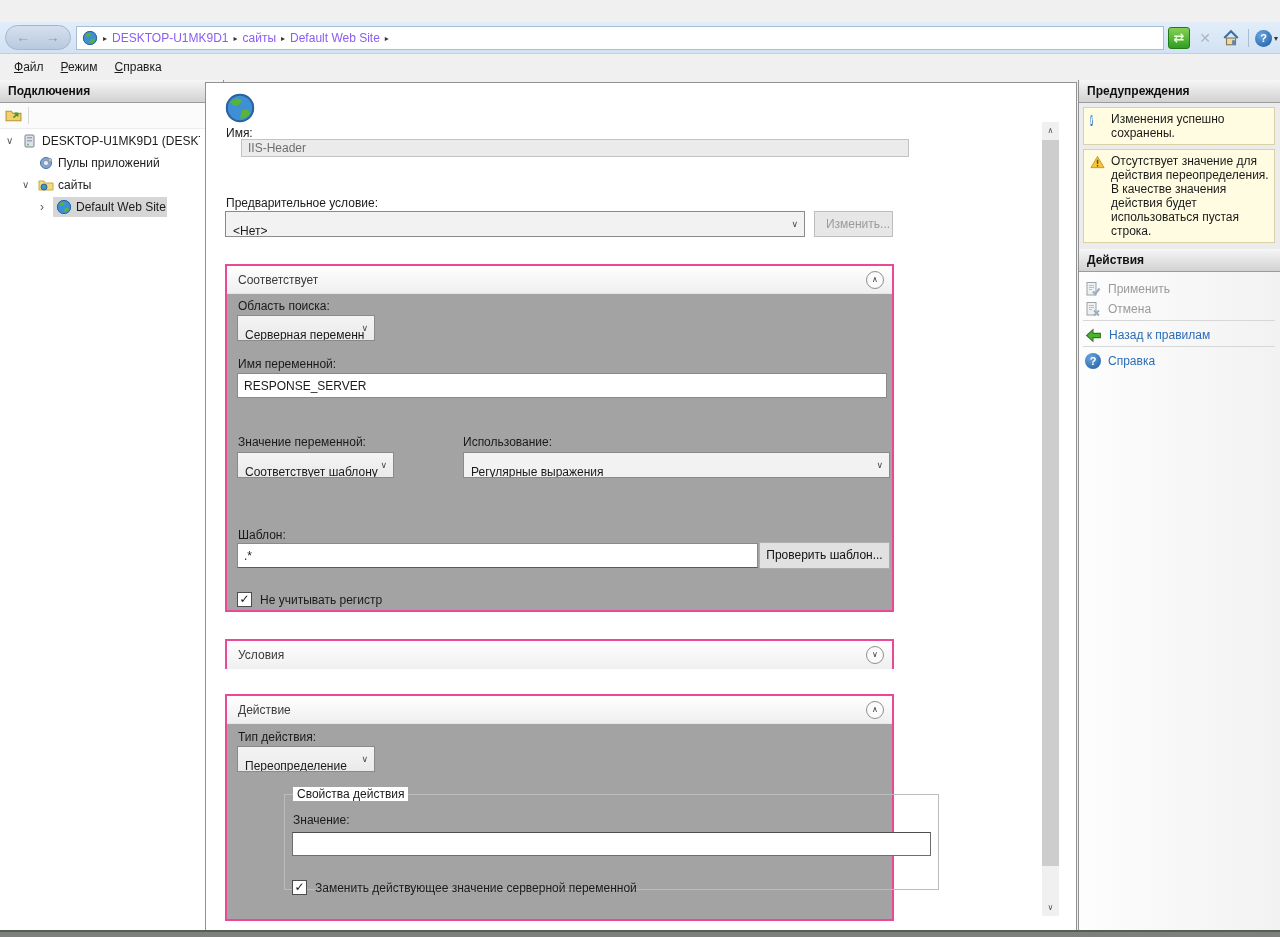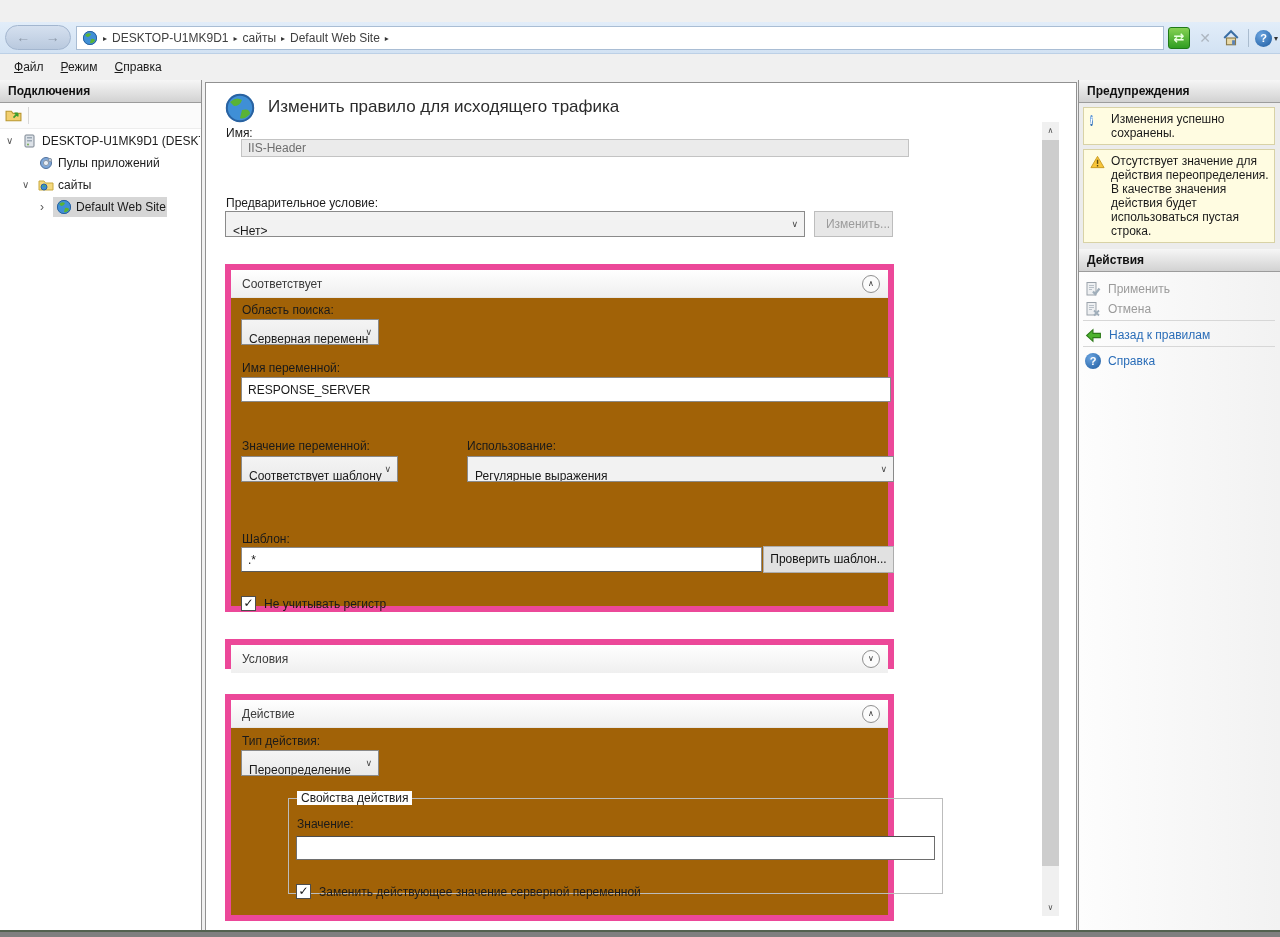--- a/index.html
+++ b/index.html
@@ -19,61 +19,61 @@
   .restore-glyph::before { content:""; position:absolute; right:0; top:0; width:8px; height:8px; border:1px solid #222; }
   .restore-glyph::after { content:""; position:absolute; left:0; bottom:0; width:8px; height:8px; border:1px solid #222; background:#fff; }
 
   
   .toolbar { position:absolute; left:0; top:22px; width:1280px; height:32px; background:linear-gradient(#e2edf9,#d2e2f3); border-bottom:1px solid #bcd0e6; }
   .nav-cloud { position:absolute; left:5px; top:3px; width:66px; height:25px; border-radius:13px; background:linear-gradient(#d5e0ef,#b9c9de); border:1px solid #a3b6cf; text-align:center; }
   .nav-btn { display:inline-block; width:26px; color:#8d99a9; font-size:14px; line-height:23px; }
   .crumbbar { position:absolute; left:76px; top:4px; width:1088px; height:24px; background:#fff; border:1px solid #a9bdd4; display:flex; align-items:center; padding-left:5px; gap:5px; }
   .crumb-globe { width:16px; height:16px; }
   .crumb-sep { font-size:8px; color:#333; padding-top:1px; }
-  .crumb { color:#404040; }
+  .crumb { color:#8b5cf6; }
   .tool-icons { position:absolute; top:4px; left:1168px; height:24px; display:flex; align-items:center; gap:4px; }
   .refresh-btn { width:22px; height:22px; border-radius:3px; background:linear-gradient(#86d153,#2f9e22); border:1px solid #1f7a18; color:#eaffe0; text-align:center; line-height:20px; font-size:13px; font-weight:bold; }
   .stop-btn { width:22px; height:22px; text-align:center; line-height:22px; color:#adb6c0; font-size:14px; font-weight:bold; }
   .home-btn { width:22px; height:22px; padding:2px; }
   .tool-divider { width:1px; height:18px; background:#aabccf; margin:0 2px; }
   .help-btn { display:flex; align-items:center; gap:2px; }
   .help-circle { width:17px; height:17px; border-radius:50%; background:radial-gradient(circle at 35% 30%, #6aa4e0, #1d5a9e); color:#fff; font-weight:bold; font-size:11px; text-align:center; line-height:17px; }
   .help-caret { font-size:8px; color:#333; }
 
   
   .menubar { position:absolute; left:0; top:54px; width:1076px; height:26px; background:#f0f0f0; display:flex; align-items:center; padding-left:14px; gap:17px; }
   .menu-item { color:#1a1a1a; }
   .menu-item .mkey { text-decoration:underline; }
 
   
   .panel-header { position:absolute; left:0; right:0; height:23px; background:linear-gradient(#f6f6f6,#d2d2d2); border-bottom:1px solid #9c9c9c; font-weight:bold; color:#111; line-height:22px; padding-left:8px; }
 
   
-  .left-panel { position:absolute; left:0; top:80px; width:202px; height:850px; background:#fff; border-right:1px solid #919191; }
+  .left-panel { position:absolute; left:0; top:80px; width:224px; height:850px; background:#fff; border-right:1px solid #919191; }
   .conn-toolbar { position:absolute; left:0; top:23px; width:100%; height:26px; background:#fbfbfb; border-bottom:1px solid #ededed; }
   .conn-toolbar .tico { position:absolute; left:5px; top:4px; width:17px; height:17px; }
   .conn-toolbar .tdiv { position:absolute; left:28px; top:4px; width:1px; height:17px; background:#d8d8d8; }
   .tree-row { position:absolute; left:0; width:202px; height:20px; line-height:20px; white-space:nowrap; }
   .tree-exp { position:absolute; top:0; font-size:10px; color:#5a5a5a; }
   .tree-ico { position:absolute; top:2px; width:16px; height:16px; }
   .tree-label { position:absolute; top:0; overflow:hidden; white-space:nowrap; }
   .tree-sel { position:absolute; left:53px; top:0; width:114px; height:20px; background:var(--selection-bg,#d6d6d6); }
 
   
   .main-panel { position:absolute; left:205px; top:82px; width:872px; height:849px; background:#fff; border:1px solid #919191; }
   .page-globe { position:absolute; left:18px; top:9px; width:32px; height:32px; }
   .page-title { position:absolute; left:62px; top:14px; font-size:17px; color:#2b2b2b; }
   .flabel { position:absolute; color:#1a1a1a; }
   .tbox { position:absolute; border:1px solid #8a8a8a; background:#fff; font:12px "Liberation Sans","DejaVu Sans",sans-serif; padding:0 6px; color:#1a1a1a; }
   .tbox:disabled { background:#ebebeb; color:#6e6e6e; border-color:#c3c3c3; }
   .combo { position:absolute; background:linear-gradient(#f4f4f4,#eaeaea); border:1px solid #8a8a8a; line-height:24px; padding:7px 20px 0 7px; overflow:hidden; white-space:nowrap; }
   .combo .chev { position:absolute; right:6px; top:0; font-size:9px; color:#444; }
   .btn { position:absolute; background:#e1e1e1; border:1px solid #adadad; font-size:12px; text-align:center; color:#111; }
   .btn.disabled { color:var(--disabled-text,#9b9b9b); background:#e7e7e7; border-color:#bdbdbd; }
-  .section { position:absolute; border:6px solid #ec4899; background:#a16207; }
+  .section { position:absolute; border:2px solid #ec4899; background:#a3a3a3; }
   .sec-header { position:absolute; left:0; top:0; right:0; height:28px; background:linear-gradient(#ffffff,#efefef); border-bottom:1px solid #e6e6e6; }
   .sec-header.solo { border-bottom:none; }
   .sec-title { position:absolute; left:11px; top:7px; color:#3a3a3a; }
   .chev-btn { position:absolute; right:8px; top:5px; width:18px; height:18px; border:1px solid #8f8f8f; border-radius:50%; background:#fbfbfb; text-align:center; line-height:15px; font-size:8px; color:#333; }
   .cb { position:absolute; width:15px; height:15px; border:1px solid #4d4d4d; background:#fff; text-align:center; line-height:13px; font-size:12px; color:#111; }
   .groupbox { position:absolute; border:1px solid #bcbcbc; }
   .gb-legend { position:absolute; top:-8px; left:8px; background:#fff; padding:0 4px; color:#1a1a1a; }
 
   
   .scrollbar { position:absolute; left:836px; top:39px; width:17px; height:794px; background:#f0f0f0; }
@@ -212,21 +212,20 @@
 
   <div class="main-panel">
     <span class="page-globe">
       <svg viewBox="0 0 16 16" width="32" height="32">
           <circle cx="8" cy="8" r="7" fill="#3f8fd6"></circle>
           <path d="M3 5 Q6 2 9 4 Q8 7 5 7 Z" fill="#59b336"></path>
           <path d="M9 9 Q13 8 13 11 Q10 14 8 13 Z" fill="#59b336"></path>
           <circle cx="8" cy="8" r="6.6" fill="none" stroke="#2a62a0"></circle>
         </svg>
     </span>
-    <div class="page-title">Изменить правило для исходящего трафика</div>
 
     <div class="flabel" style="left:20px; top:43px;">Имя:</div>
     <input class="tbox" style="left: 35px; top: 56px; width: 668px; height: 18px;" disabled="" value="IIS-Header">
 
     <div class="flabel" style="left:20px; top:113px;">Предварительное условие:</div>
     <div class="combo" style="left:19px; top:128px; width:580px; height:26px; background:#f2f2f2;">
       <span>&lt;Нет&gt;</span>
       <span class="chev">∨</span>
     </div>
     <div class="btn disabled" style="left:608px; top:128px; width:79px; height:26px; line-height:24px;padding-left:9px;">Изменить...</div>

